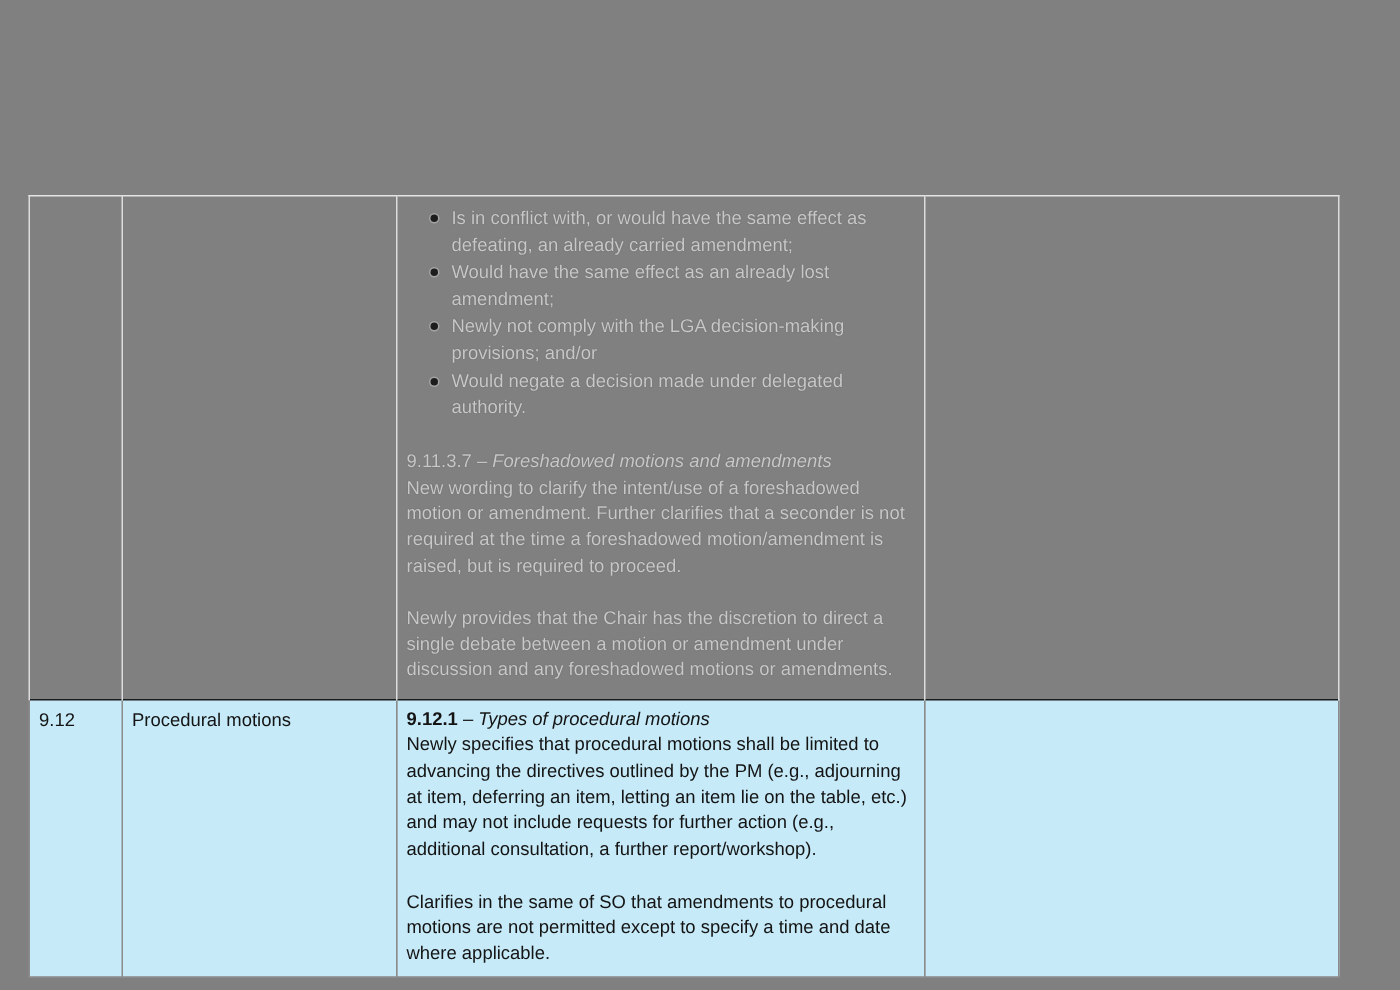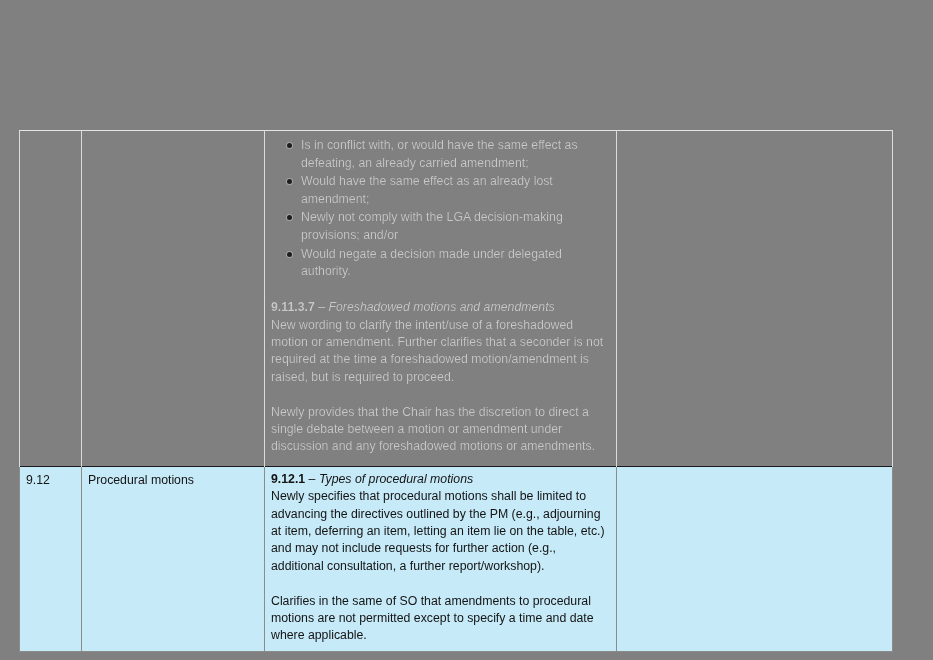--- a/index.html
+++ b/index.html
@@ -84,21 +84,21 @@
     background: #1d1d1d;
     box-shadow: 0 0 0 1px rgba(200,200,200,0.5);
   }
   .row-faded .para {
     margin: 0;
   }
   .row-faded .spacer-line {
     height: 17.4px;
   }
   .row-faded .clause-no {
-    font-weight: bold;
+    font-weight: normal;
   }
   .row-faded .clause-title {
     font-style: italic;
   }
 
   
   .row-highlight td {
     background: #c6eaf8;
     color: #141414;
     border-left: 1px solid #8b8b8b;

